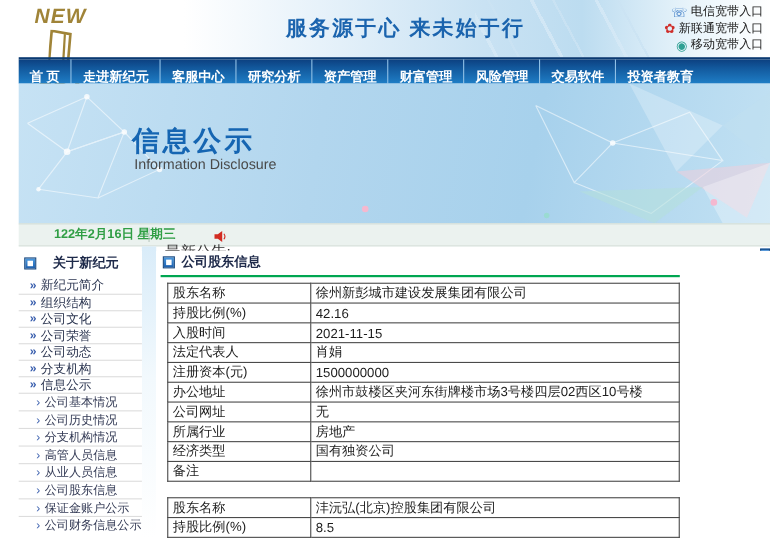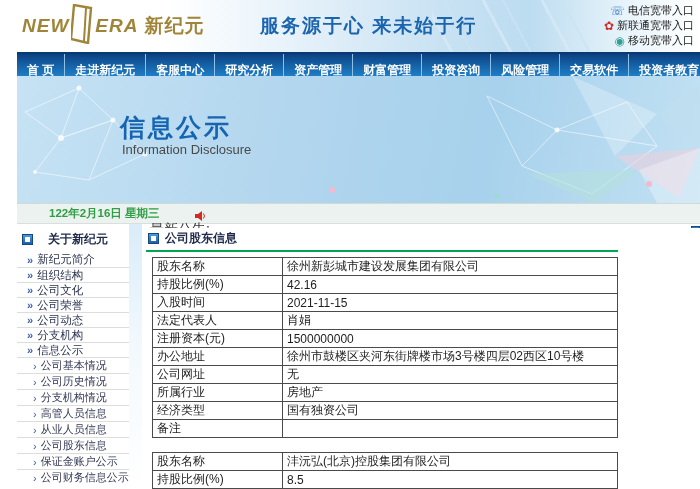--- a/index.html
+++ b/index.html
@@ -11,21 +11,21 @@
 
   
   .topbar {
     position:absolute; left:17px; top:0; right:0; height:52px;
     background:linear-gradient(90deg,#ffffff 0%,#ffffff 22%,#e7f2fa 40%,#c9e2f3 62%,#bcdcf0 75%,#eaf5fb 90%,#ffffff 100%);
   }
   .deco-stripes {
     position:absolute; left:415px; top:0; width:165px; height:52px; opacity:.8;
     background:repeating-linear-gradient(62deg, transparent 0 16px, #d6e9f6 16px 19px, transparent 19px 34px, #cbe3f3 34px 36px, transparent 36px 52px);
   }
-  .logo { position:absolute; left:5px; top:5px; display:flex; align-items:center; height:42px; }
+  .logo { position:absolute; left:5px; top:5px; display:flex; align-items:center; height:42px;flex-direction:column; }
   .logo-word { font-size:19px; font-weight:bold; font-style:italic; color:#a08438; letter-spacing:1px; }
   .logo-door { margin:0 2px; }
   .logo-cn { font-size:19px; font-weight:bold; color:#a08438; margin-left:6px; letter-spacing:1px; }
   .slogan {
     position:absolute; left:243px; top:13px;
     font-size:19px; font-weight:bold; color:#1b64ae; letter-spacing:2px; white-space:nowrap;
   }
   .broadband { position:absolute; right:6px; top:3px; display:flex; flex-direction:column; align-items:flex-end; }
   .bb-link { display:flex; align-items:center; gap:3px; height:15px; font-size:11px; color:#1a1a1a; cursor:pointer; white-space:nowrap; }
   .bb-glyph { font-size:12px; line-height:12px; }
@@ -134,21 +134,20 @@
   <span class="nav-item">走进新纪元</span>
 
   <span class="nav-item">客服中心</span>
 
   <span class="nav-item">研究分析</span>
 
   <span class="nav-item">资产管理</span>
 
   <span class="nav-item">财富管理</span>
 
-  <span class="nav-item">投资咨询</span>
 
   <span class="nav-item">风险管理</span>
 
   <span class="nav-item">交易软件</span>
 
   <span class="nav-item">投资者教育</span>
 
 </div>
 
   <div class="banner">

